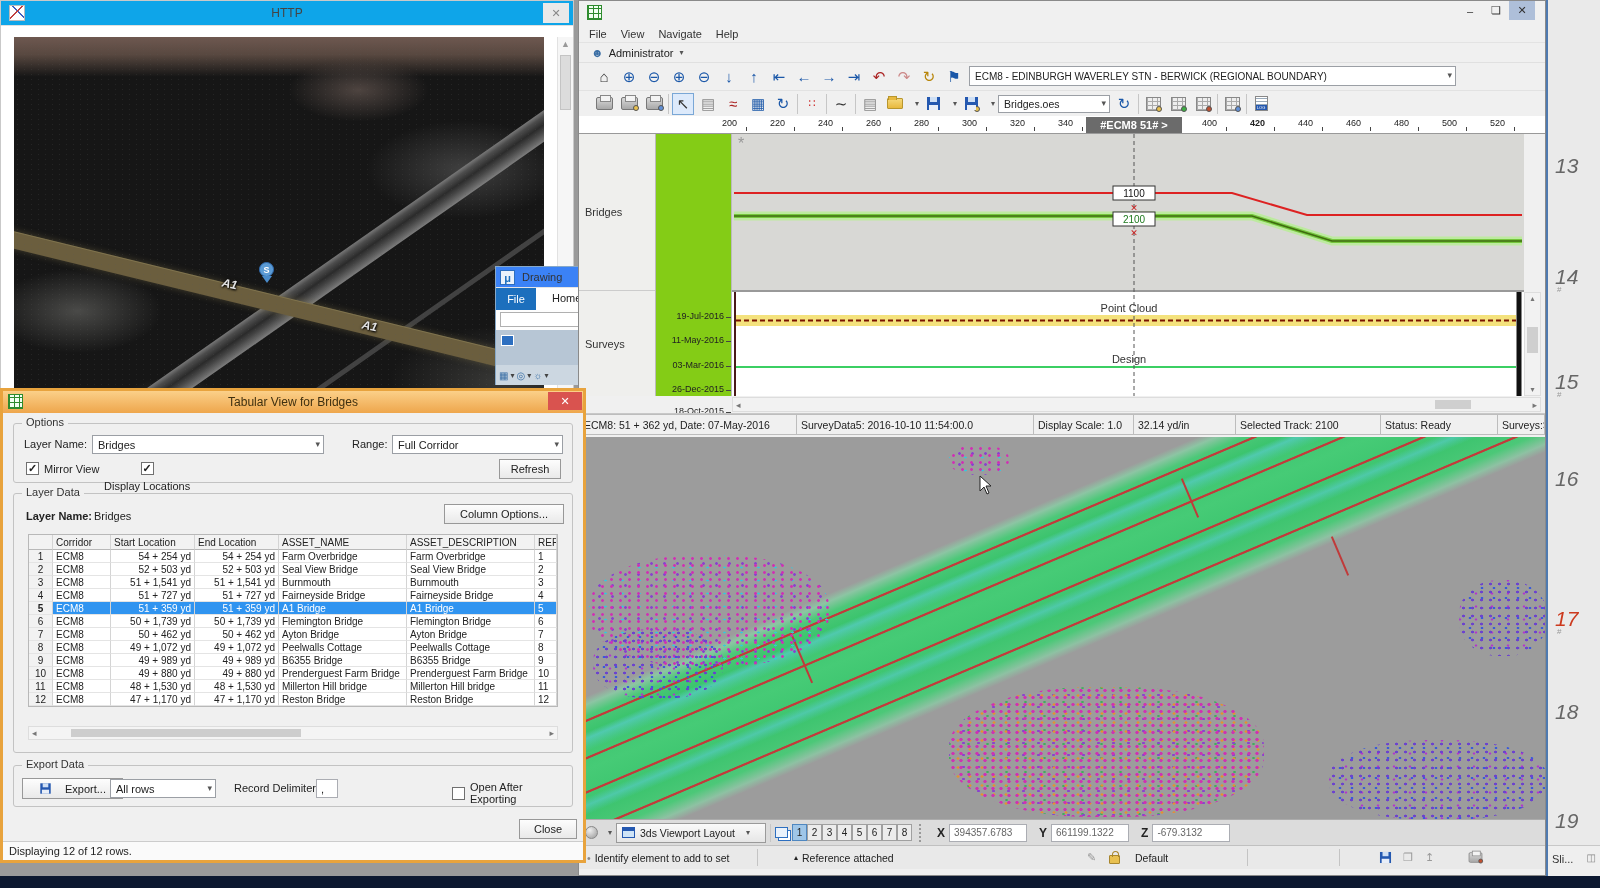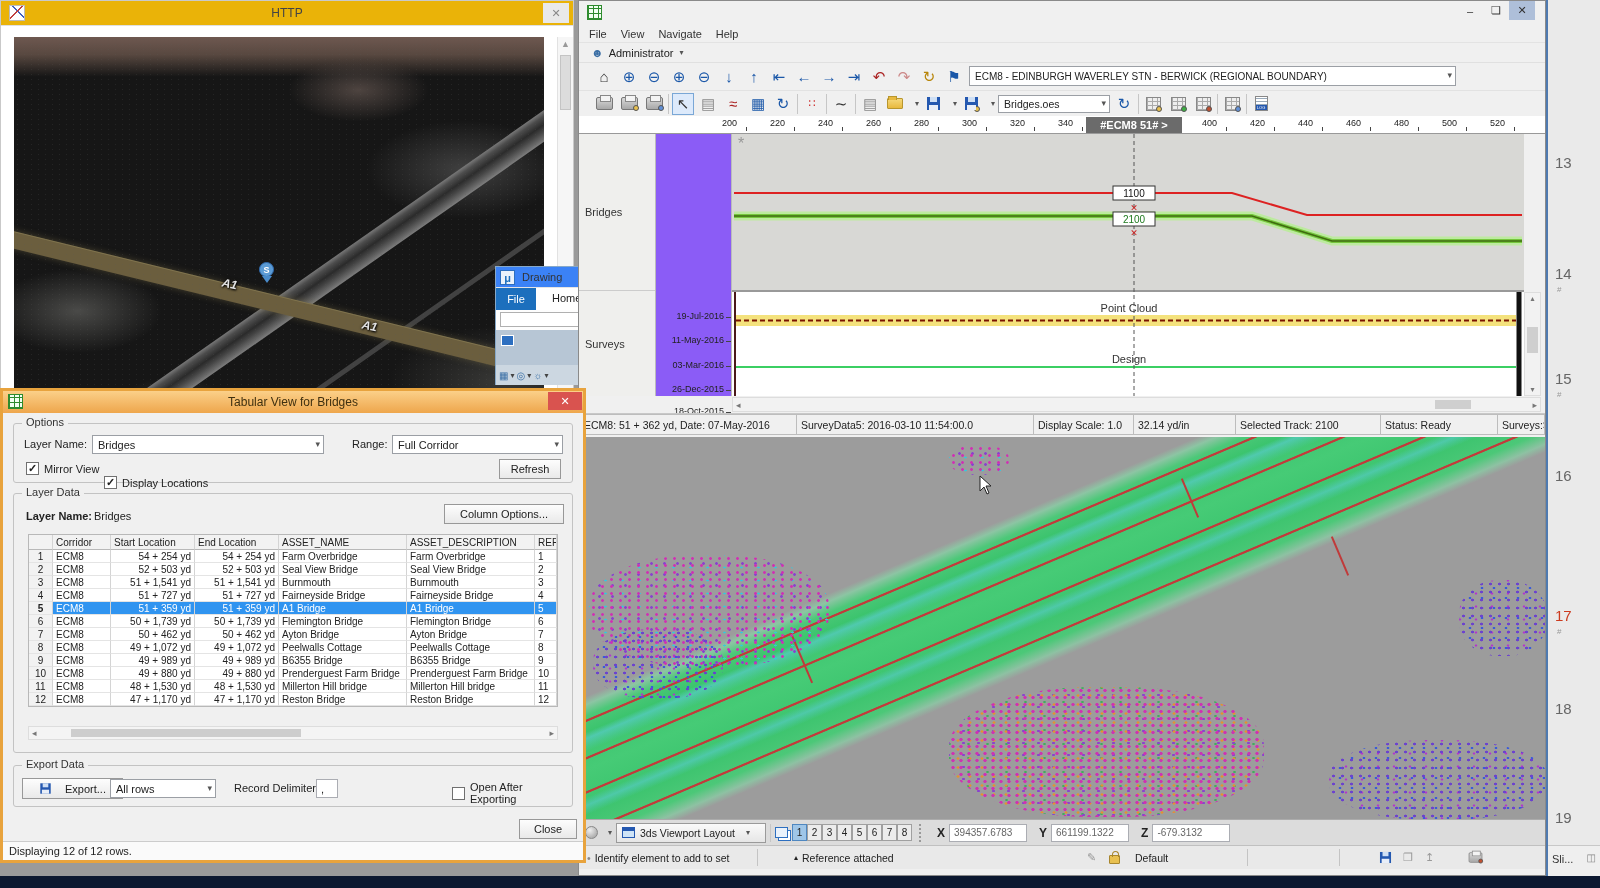--- a/index.html
+++ b/index.html
@@ -18,21 +18,21 @@
   .group { position:absolute; border:1px solid #c3c3c3; border-radius:3px; }
   .glabel { position:absolute; top:-8px; left:8px; background:#f0f0f0; padding:0 4px; font-size:11px; color:#333; }
   .cb { position:absolute; display:flex; align-items:center; gap:5px; font-size:11px; }
   .cbbox { width:13px; height:13px; border:1px solid #707070; background:#fff; display:flex;
     align-items:center; justify-content:center; font-size:11px; font-weight:bold; color:#222; }
   .cbbox.on::before { content:"\2713"; }
   .vsep { position:absolute; width:1px; background:#c6c6c6; }
 
   
   #http-win { left:0; top:0; width:574px; height:478px; background:#fff; border:1px solid #c9c9c9; z-index:1; }
-  #http-title { left:0; top:0; right:0; height:25px; background:#eab308; border-bottom:1px solid #e0e0e0;padding-left:42px; }
+  #http-title { left:0; top:0; right:0; height:25px; background:#0ea5e9; border-bottom:1px solid #e0e0e0;padding-left:42px; }
   #http-title .ttl { position:absolute; left:0; right:0; top:5px; text-align:center; font-size:12px; color:#444; }
   .appico-http { position:absolute; left:8px; top:4px; width:16px; height:16px; background:#fff; border:1px solid #bbb;
     background-image:linear-gradient(135deg,transparent 40%,#c04040 40%,#c04040 48%,transparent 48%),
       linear-gradient(45deg,transparent 55%,#4060c0 55%,#4060c0 63%,transparent 63%); }
   .closebtn-lt { position:absolute; right:4px; top:2px; width:26px; height:20px; background:#e9e9e9;
     color:#888; display:flex; align-items:center; justify-content:center; font-size:11px; }
   .closebtn-lt::before { content:"\2715"; }
   #http-img { left:13px; top:36px; width:530px; height:442px; overflow:hidden; background-color:#161616;
     background-image:
       radial-gradient(ellipse 120px 60px at 12% 62%, #4a4a48 0%, rgba(70,70,68,0) 70%),
@@ -139,21 +139,21 @@
   #chartwrap { left:0; top:115px; right:0; height:297px; background:#f0f0f0; overflow:hidden; }
   #ruler { position:absolute; left:0; top:0; right:0; height:18px; background:#fff; border-bottom:1px solid #999; }
   .tick { position:absolute; top:2px; width:48px; text-align:left; font-size:9px; color:#222; }
   .tick::after { content:""; position:absolute; left:50%; bottom:-3px; width:1px; height:4px; background:#444; }
   #cursor-label { position:absolute; left:507px; top:1px; width:96px; height:16px; background:#6b6b6b; color:#fff;
     font-weight:bold; font-size:11px; display:flex; align-items:center; justify-content:center; z-index:2; }
   #names-col { position:absolute; left:0; top:18px; width:77px; height:262px; background:#efefed; border-right:1px solid #bbb; }
   .trackname { position:absolute; left:0; right:0; display:flex; align-items:center; padding-left:6px; font-size:11px; color:#333; }
   #tn-bridges { top:0; height:157px; border-bottom:1px solid #ccc; }
   #tn-surveys { top:157px; height:105px; }
-  #axis-col { position:absolute; left:77px; top:18px; width:76px; height:262px; background:#8b5cf6; border-right:1px solid #bbb; }
+  #axis-col { position:absolute; left:77px; top:18px; width:76px; height:262px; background:#84cc16; border-right:1px solid #bbb; }
   .sdate { position:absolute; right:0; width:100%; height:12px; font-size:9px; color:#222; text-align:right; padding-right:7px; }
   .sdate::after { content:""; position:absolute; right:0; top:50%; width:5px; height:1px; background:#444; }
   #plot-svg { position:absolute; left:153px; top:18px; }
   #chart-vscroll { position:absolute; left:945px; top:176px; width:17px; height:104px; background:#f2f2f2; border:1px solid #ddd; }
   #chart-vscroll .up { position:absolute; top:1px; left:0; right:0; text-align:center; font-size:8px; color:#777; }
   #chart-vscroll .dn { position:absolute; bottom:1px; left:0; right:0; text-align:center; font-size:8px; color:#777; }
   #chart-vscroll .th { position:absolute; left:2px; top:34px; width:11px; height:26px; background:#cfcfcf; }
   #chart-hscroll { position:absolute; left:153px; top:281px; width:809px; height:15px; background:#f2f2f2; border:1px solid #ddd; }
   #chart-hscroll .lt { position:absolute; left:3px; top:2px; font-size:9px; color:#777; }
   #chart-hscroll .rt { position:absolute; right:3px; top:2px; font-size:9px; color:#777; }
@@ -235,21 +235,21 @@
   .trow.sel .c0 { background:#f2f2f2; color:#222; font-weight:bold; }
   #tbl-hscroll { position:absolute; left:14px; top:232px; width:530px; height:14px; background:#f4f4f4; border:1px solid #ddd; }
   #tbl-hscroll .lt { position:absolute; left:3px; top:1px; font-size:9px; color:#777; }
   #tbl-hscroll .rt { position:absolute; right:3px; top:1px; font-size:9px; color:#777; }
   #tbl-hscroll .th { position:absolute; left:42px; top:2px; width:230px; height:8px; background:#cdcdcd; }
   #tab-status { left:0; top:450px; right:0; height:19px; background:#fafafa; border-top:1px solid #ccc;
     display:flex; align-items:center; padding-left:6px; font-size:11px; color:#222; }
 
   
   #side-panel { left:1546px; top:0; width:54px; height:876px; background:#eaeaea; border-left:2px solid #4f7ab0; z-index:3; }
-  .snum { position:absolute; left:7px; font-size:15px; color:#666; }
+  .snum { position:absolute; left:7px; font-size:21px; color:#666;font-style:italic; }
   .snum.hot { color:#cc3a1e; }
   .smark { position:absolute; left:9px; font-size:8px; color:#999; }
   #side-status { position:absolute; left:0; right:0; top:845px; height:31px; border-top:1px solid #c8c8c8; background:#efefef; }
   #side-status .txt { position:absolute; left:4px; top:7px; font-size:11px; color:#333; }
   #side-status .ic { position:absolute; right:4px; top:6px; font-size:10px; color:#888; }
 
   #navy-strip { left:0; top:876px; width:1600px; height:12px; background:#0c1830; z-index:6; }
 </style>
 </head>
 <body>
@@ -422,21 +422,21 @@
         <div class="tick" style="left: 191px;">220</div>
         <div class="tick" style="left: 239px;">240</div>
         <div class="tick" style="left: 287px;">260</div>
         <div class="tick" style="left: 335px;">280</div>
         <div class="tick" style="left: 383px;">300</div>
         <div class="tick" style="left: 431px;">320</div>
         <div class="tick" style="left: 479px;">340</div>
         <div class="tick" style="left: 527px;">360</div>
         <div class="tick" style="left: 575px;">380</div>
         <div class="tick" style="left: 623px;">400</div>
-        <div class="tick" style="left: 671px;">420</div>
+        <div class="tick" style="left: 671px; font-weight: bold;">420</div>
         <div class="tick" style="left: 719px;">440</div>
         <div class="tick" style="left: 767px;">460</div>
         <div class="tick" style="left: 815px;">480</div>
         <div class="tick" style="left: 863px;">500</div>
         <div class="tick" style="left: 911px;">520</div>
       </div>
     <div id="cursor-label">#ECM8 51# &gt;</div>
     <div id="names-col">
       <div class="trackname" id="tn-bridges">Bridges</div>
       <div class="trackname" id="tn-surveys">Surveys</div>
@@ -481,21 +481,21 @@
     </div>
     <div id="chart-hscroll">
       <div class="lt">◂</div>
       <div class="th"></div>
       <div class="rt">▸</div>
     </div>
   </div>
 
   <div class="abs" id="op-status">
       <div class="statuseg" style="width: 218px;">ECM8: 51 + 362 yd, Date: 07-May-2016</div>
-      <div class="statuseg" style="width: 237px;">SurveyData5: 2016-03-10 11:54:00.0</div>
+      <div class="statuseg" style="width: 237px;">SurveyData5: 2016-10-10 11:54:00.0</div>
       <div class="statuseg" style="width: 100px;">Display Scale: 1.0</div>
       <div class="statuseg" style="width: 102px;">32.14 yd/in</div>
       <div class="statuseg" style="width: 145px;">Selected Track: 2100</div>
       <div class="statuseg" style="width: 117px;">Status: Ready</div>
       <div class="statuseg" style="flex: 1 1 0%;">Surveys:Second L...</div>
     </div>
 
   <div class="abs" id="viewport">
     <div class="pc-band"></div>
     <div class="pc-tick" style="left:222px; top:196px; height:52px;"></div>
@@ -599,21 +599,21 @@
     </div>
     <span class="abs" style="left:338px; top:14px;">Range:</span>
     <div class="combo" style="left:378px; top:11px; width:171px; height:19px;">
       <span>Full Corridor</span>
       <span class="carrow">▾</span>
     </div>
     <span class="cb" style="left:12px; top:38px;">
       <span class="cbbox on"></span>
       <span>Mirror View</span>
     </span>
-    <span class="cb" style="left:90px; top:52px;">
+    <span class="cb" style="left:90px; top:38px;flex-direction:column;">
       <span class="cbbox on"></span>
       <span>Display Locations</span>
     </span>
     <div class="btn" style="left:485px; top:35px; width:62px; height:20px;">Refresh</div>
   </div>
 
   <div class="group" id="tab-layerdata">
     <span class="glabel">Layer Data</span>
     <span class="abs" style="left:12px; top:16px; font-weight:bold;">Layer Name:</span>
     <span class="abs" style="left:80px; top:16px;">Bridges</span>

